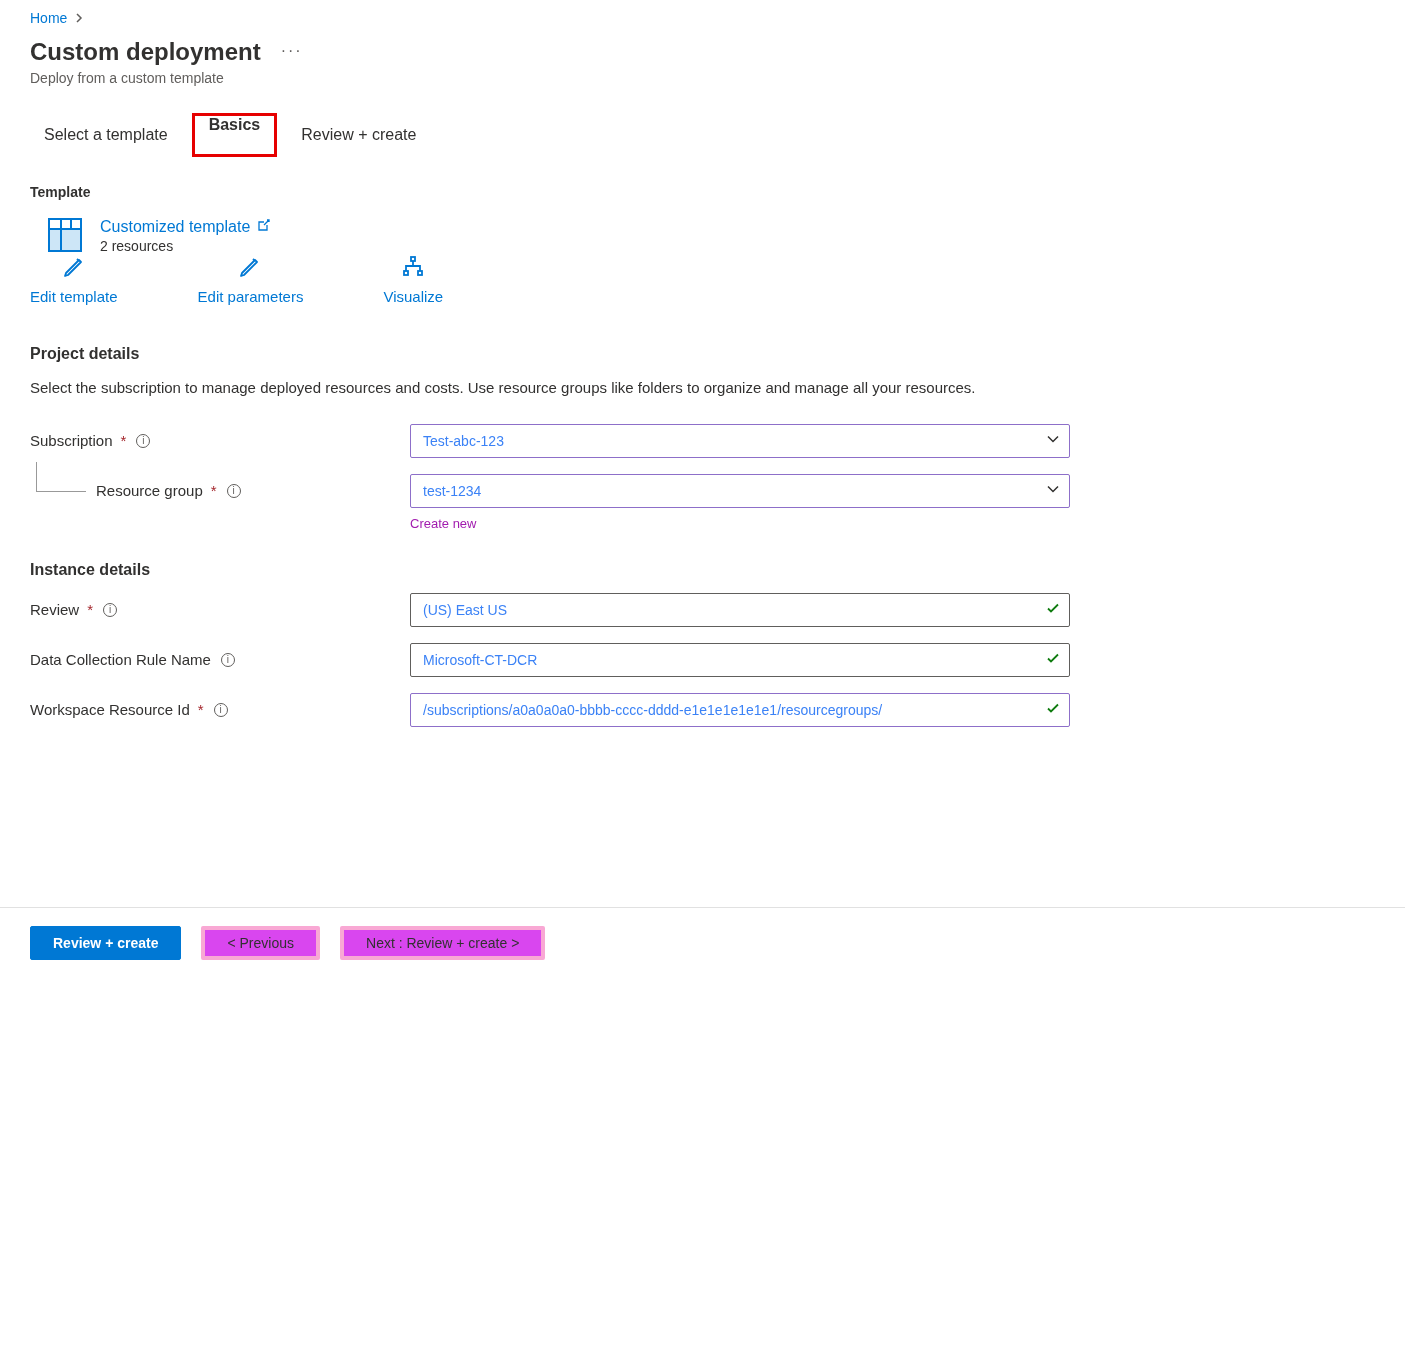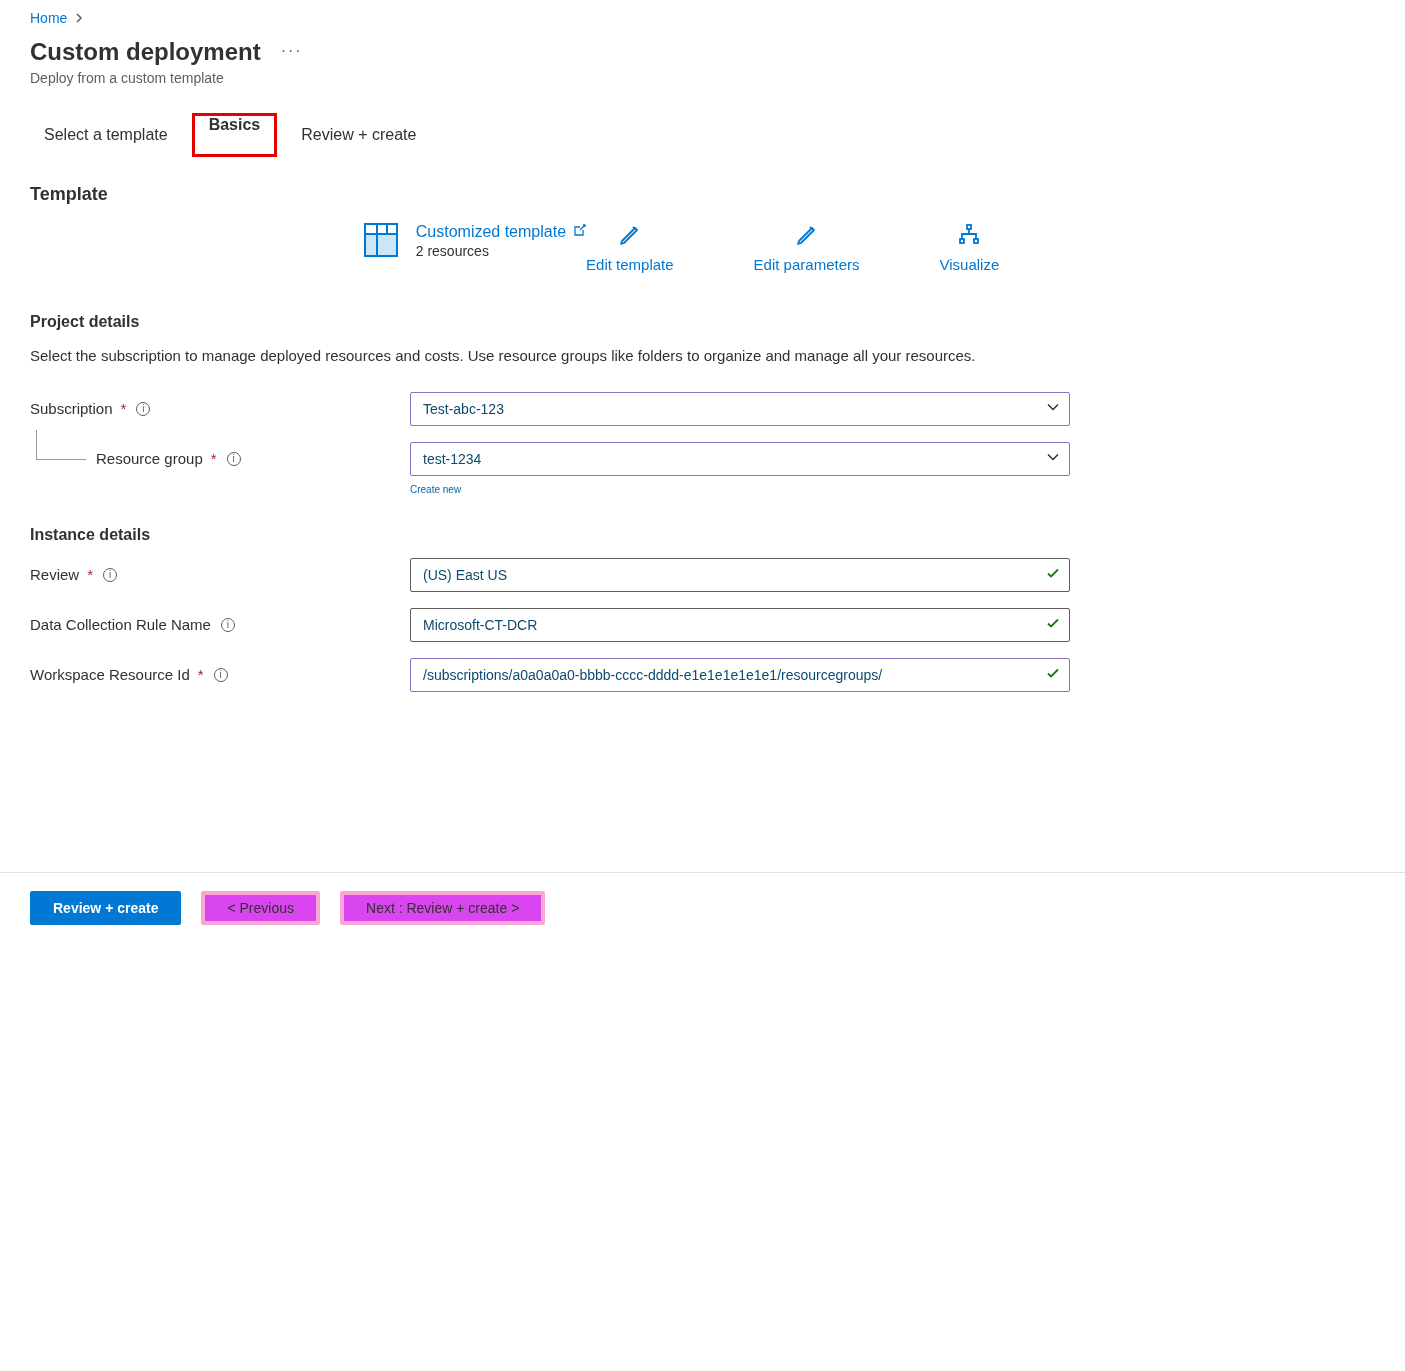--- a/index.html
+++ b/index.html
@@ -67,33 +67,34 @@
   .tab.selected {
     font-weight: 600;
     border-bottom: 3px solid #0078d4;
   }
   .tab.highlighted {
     border: 3px solid #e60000;
     padding: 0 14px;
     margin: -3px -10px;
   }
   h2.section {
-    font-size: 18px;
+    font-size: 14px;
     font-weight: 600;
     margin: 8px 0 18px 0;
   }
   h2.section.small {
     font-size: 16px;
     margin: 20px 0 14px 0;
   }
   .template-row {
     display: flex;
     align-items: flex-start;
-    justify-content: center;
+    justify-content: flex-end;
     margin-bottom: 40px;
+    flex-direction: column;
   }
   .template-left {
     display: flex;
     gap: 18px;
     align-items: flex-start;
     padding-left: 18px;
   }
   .template-icon {
     width: 34px;
     height: 34px;
@@ -179,21 +180,21 @@
     position: relative;
   }
   .select-box, .text-box {
     width: 100%;
     height: 34px;
     border: 1px solid #605e5c;
     border-radius: 2px;
     padding: 0 36px 0 12px;
     font-size: 14px;
     font-family: inherit;
-    color: #0c4a6e;
+    color: #3b82f6;
     background: #fff;
     display: flex;
     align-items: center;
   }
   .select-box.highlighted, .text-box.highlighted {
     border-color: #8d6fc9;
   }
   .chevron-down {
     position: absolute;
     right: 10px;
@@ -202,22 +203,22 @@
     pointer-events: none;
   }
   .check-ok {
     position: absolute;
     right: 10px;
     top: 50%;
     transform: translateY(-50%);
     color: #107c10;
   }
   .link-below {
-    color: #0369a1;
-    font-size: 10px;
+    color: #a21caf;
+    font-size: 13px;
     cursor: pointer;
     margin-top: 4px;
     display: inline-block;
   }
   .footer {
     border-top: 1px solid #e1e1e1;
     padding: 18px 30px;
     display: flex;
     gap: 20px;
     position: relative;

